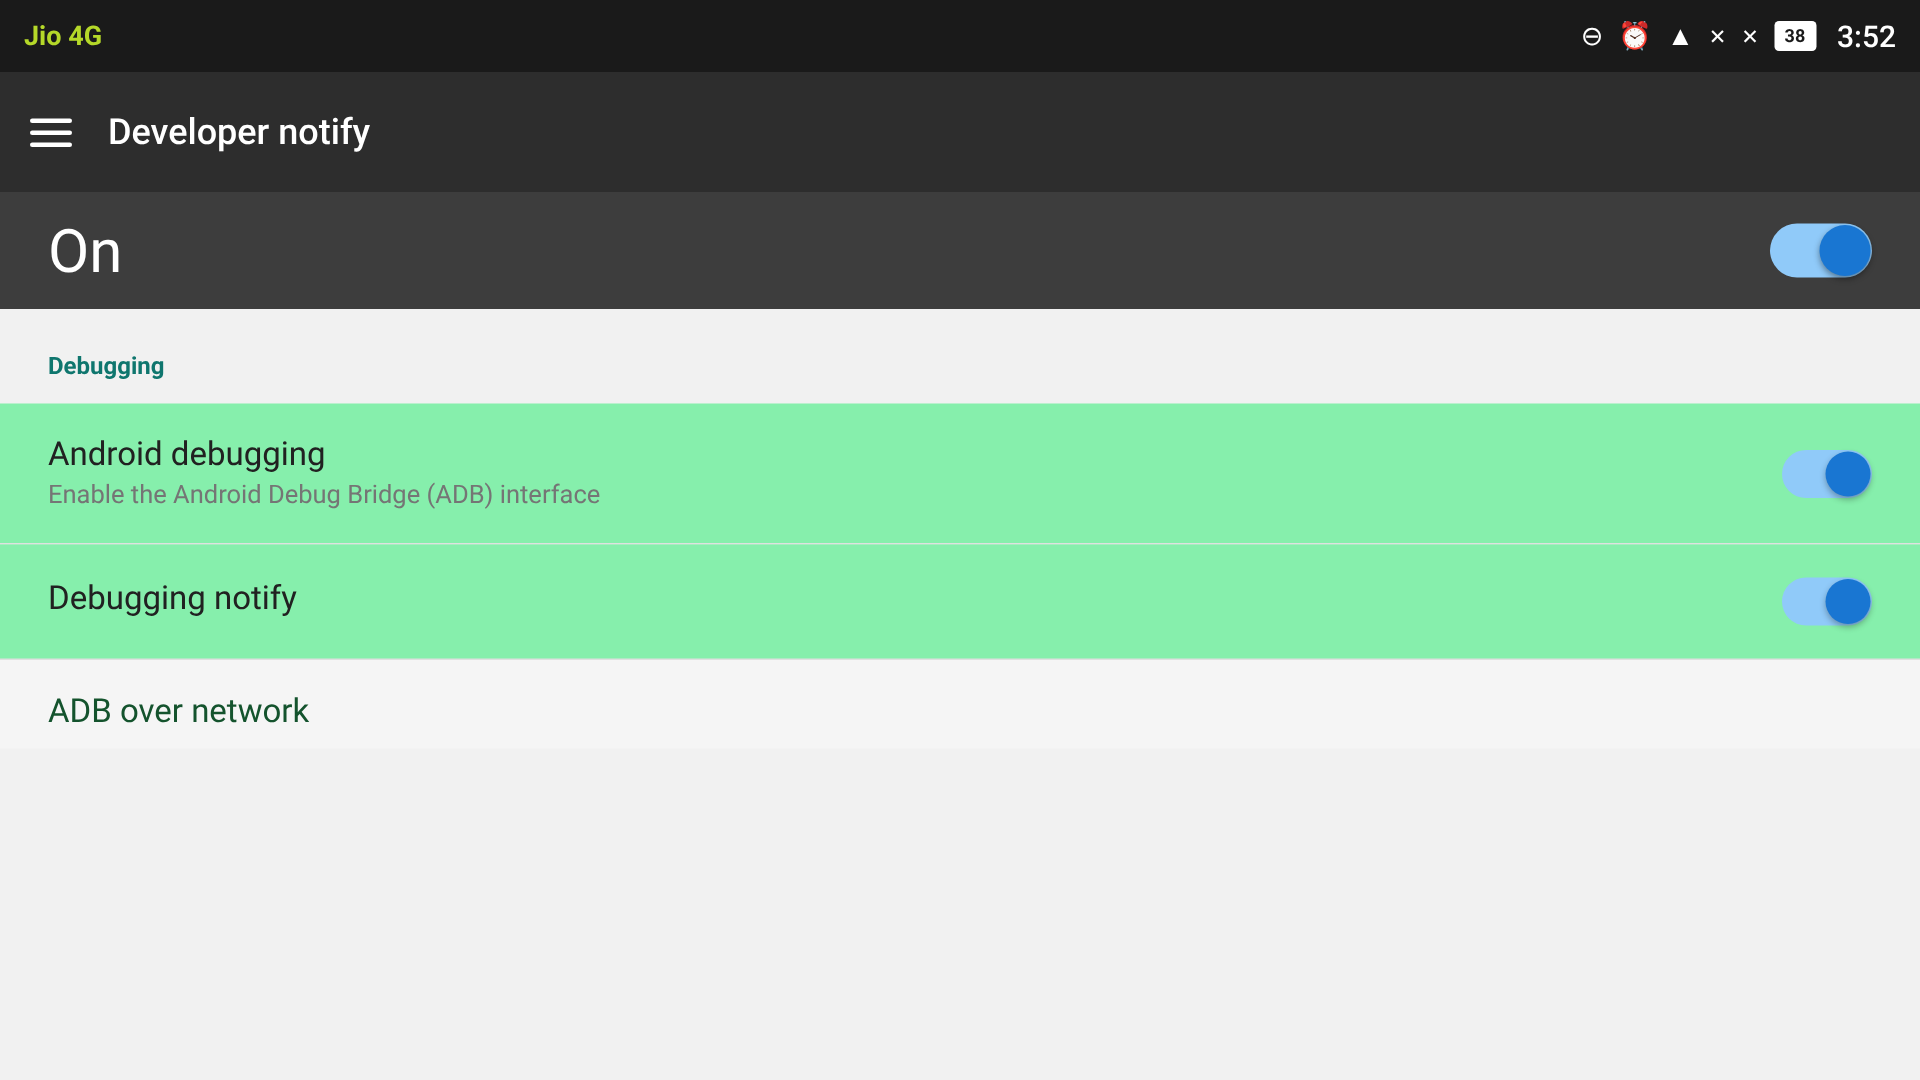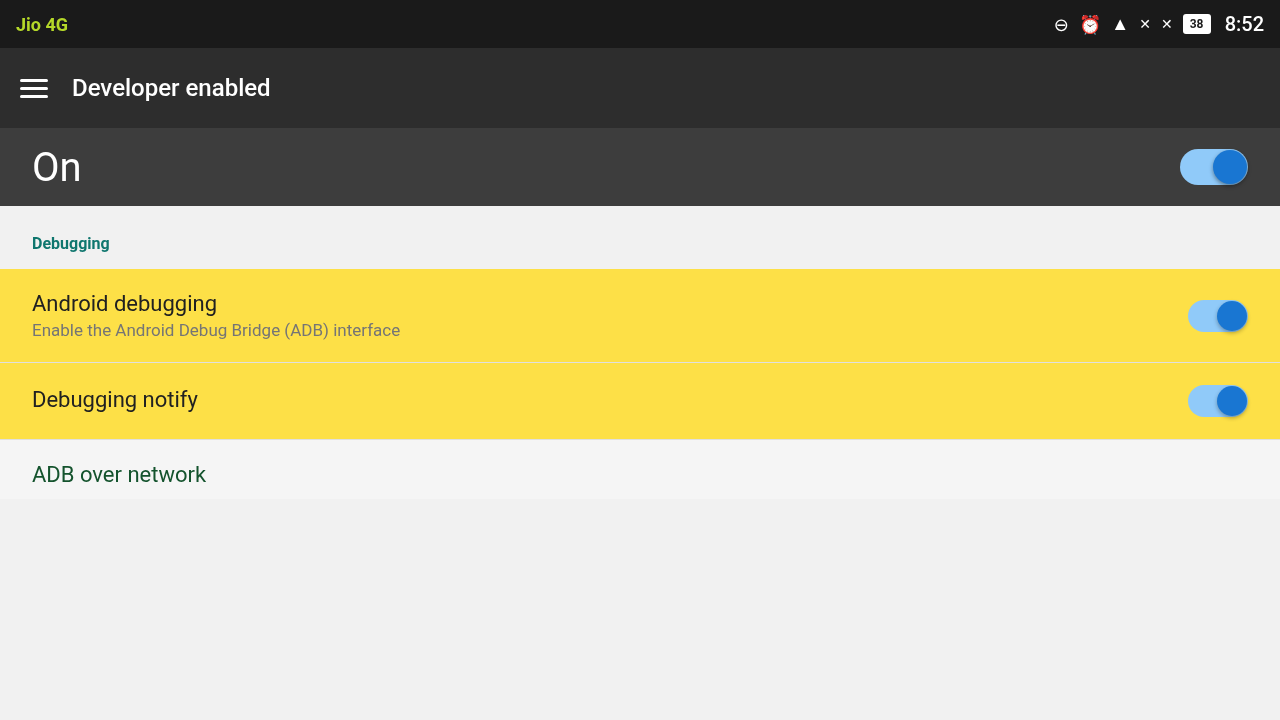--- a/index.html
+++ b/index.html
@@ -149,21 +149,21 @@
     }
 
     
     .settings-item {
       width: 100%;
       padding: 22px 32px;
       display: flex;
       align-items: center;
       justify-content: space-between;
       border-bottom: 1px solid #e0e0e0;
-      background: #fde047;
+      background: #86efac;
     }
     .settings-item-text {
       flex: 1;
     }
     .settings-item-title {
       color: #212121;
       font-size: 22px;
       font-weight: 400;
       margin-bottom: 4px;
     }
@@ -228,31 +228,31 @@
 
     <span class="status-icon">⏰</span>
 
     <span class="status-icon">▲</span>
 
     <span class="status-icon" style="font-size:14px;">✕</span>
     <span class="status-icon" style="font-size:14px;">✕</span>
 
     <span class="battery-badge">38</span>
 
-    <span class="status-time">8:52</span>
+    <span class="status-time">3:52</span>
   </div>
 </div>
 
 <div class="app-bar">
   <div class="hamburger-icon">
     <span></span>
     <span></span>
     <span></span>
   </div>
-  <span class="app-title">Developer enabled</span>
+  <span class="app-title">Developer notify</span>
 </div>
 
 <div class="on-section">
   <span class="on-label">On</span>
   <div class="toggle-switch">
     <div class="toggle-track on"></div>
     <div class="toggle-thumb"></div>
   </div>
 </div>
 

